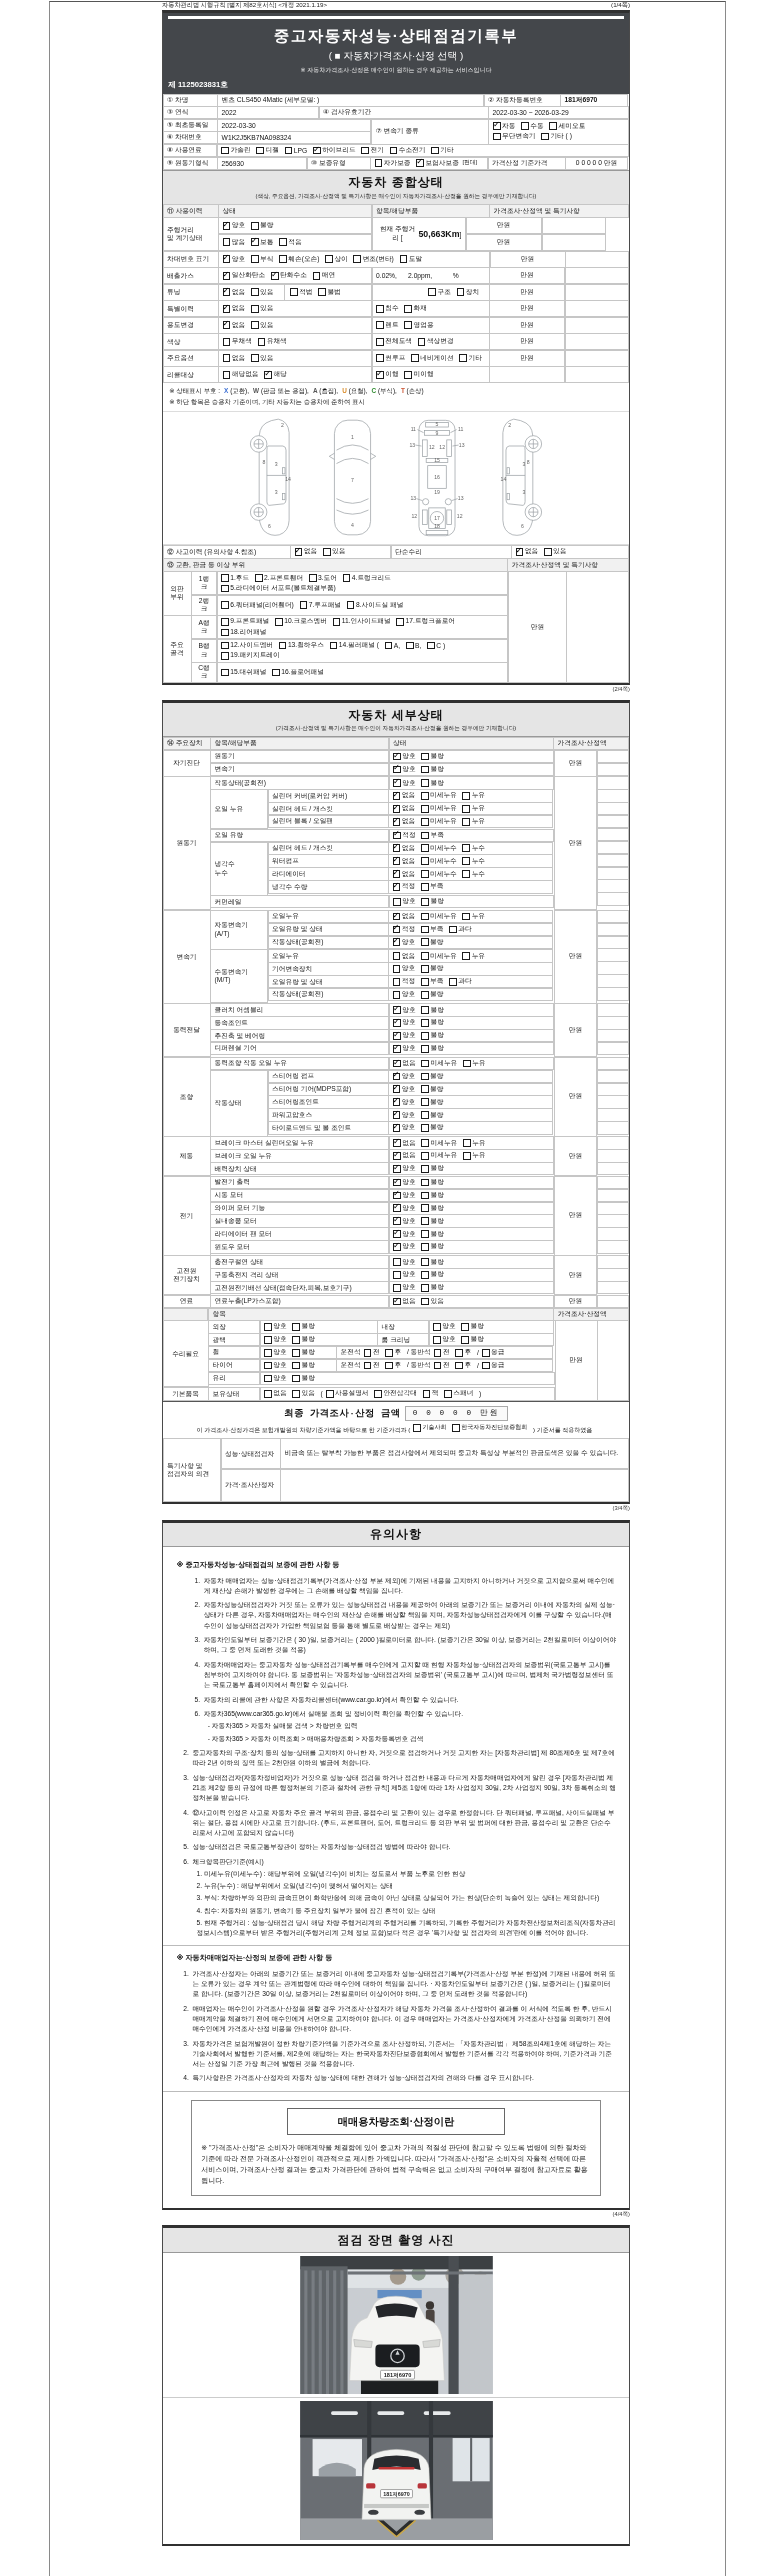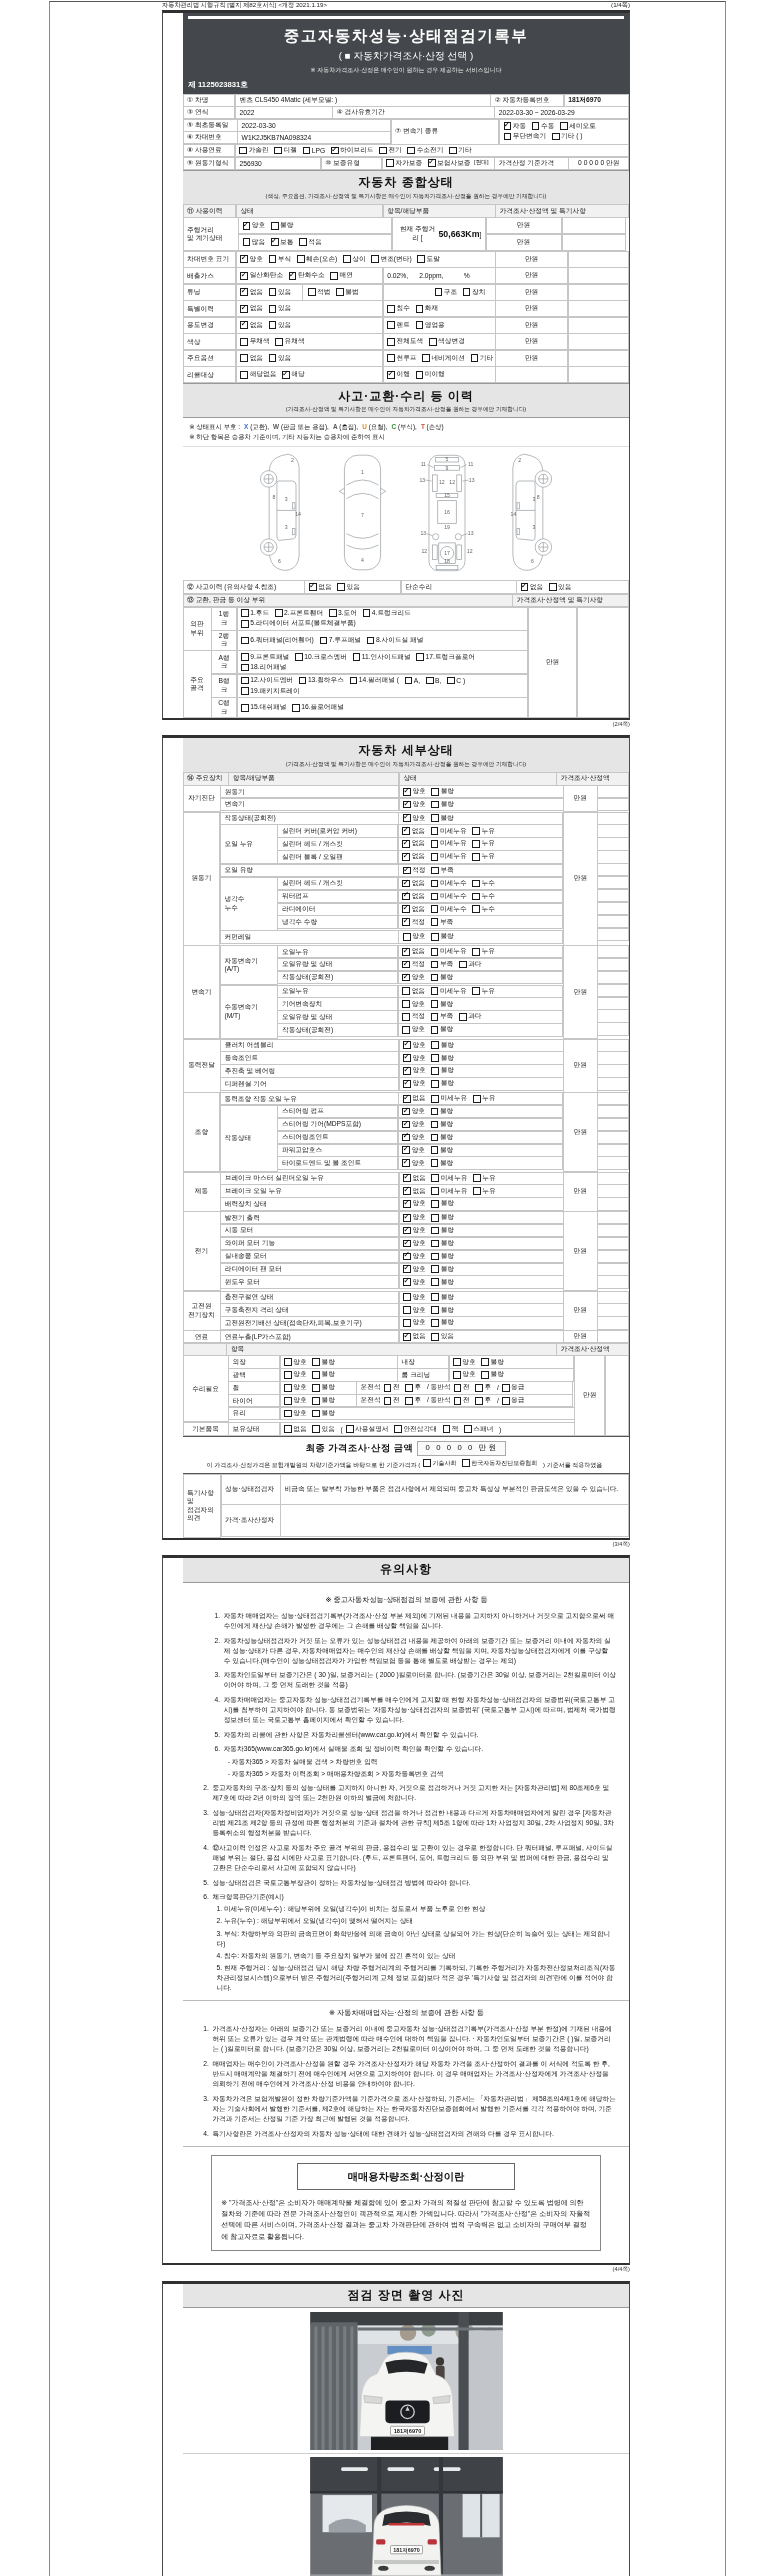--- a/index.html
+++ b/index.html
@@ -5,21 +5,21 @@
   html,body{margin:0;padding:0;}
   body{width:773px;height:2576px;overflow:hidden;background:#fff;
        font-family:"Liberation Sans","DejaVu Sans",sans-serif;color:#111;font-size:6.7px;}
   .doc{position:relative;width:773px;height:2576px;}
   .outer-frame{position:absolute;left:49px;top:0.5px;width:675px;height:2575px;
        border-left:1px solid #8a8a8a;border-right:1px solid #8a8a8a;border-top:1px solid #555;}
   .col{position:absolute;left:162px;top:1px;width:468px;}
   
   .meta-row{display:flex;justify-content:space-between;font-size:6.2px;color:#222;height:9.3px;align-items:center;}
   
-  .pagebox{border:1px solid #4a4a4a;border-top:3.1px solid #303030;border-bottom:2.6px solid #303030;margin-bottom:1px;background:#fff;padding-left:20px;}
+  .pagebox{border:1px solid #4a4a4a;border-top:3.1px solid #303030;border-bottom:2.6px solid #303030;margin-bottom:1px;background:#fff;}
   .pmarker{text-align:right;font-size:5.7px;color:#333;height:8.2px;margin-bottom:6.2px;}
   
   .dark-head{background:#44474b;color:#fff;padding:3.1px 5.2px 4.1px;}
   .dark-head .white-bar{height:2.6px;background:#fff;margin-bottom:7.2px;}
   .dh-title{text-align:center;font-size:15.5px;font-weight:bold;letter-spacing:1.5px;}
   .dh-sub{text-align:center;font-size:9.8px;margin-top:3.1px;}
   .dh-note{text-align:center;font-size:6px;margin-top:2.6px;color:#eee;}
   .dh-no{font-size:7.7px;font-weight:bold;margin-top:5.2px;}
   
   .band{background:#e5e5e5;border-bottom:0.5px solid #999;text-align:center;padding:3.6px 0 3.1px;}
@@ -45,33 +45,33 @@
   
   .acc-legend{padding:3.1px 6.2px;border-bottom:0.5px solid #ddd;font-size:6.4px;line-height:1.7;}
   .leg-letter{font-weight:bold;margin-left:4.1px;}
   .diagram-wrap{display:flex;justify-content:center;gap:19.6px;padding:4.1px 0 5.2px;border-bottom:0.5px solid #ddd;}
   svg text{font-family:"Liberation Sans",sans-serif;}
   .dia-num{font-size:10px;fill:#666;}
   .dia{stroke:#9aa0a4;fill:none;stroke-width:1.4;}
   .diaf{stroke:#9aa0a4;fill:#fff;stroke-width:1.4;}
   
   .notice-body{padding:7.2px 12.4px 9.3px;font-size:6.7px;line-height:1.5;}
-  .nsec-title{font-weight:normal;font-size:7.2px;margin:5.2px 0 5.2px 1px;text-align:center;}
+  .nsec-title{font-weight:bold;font-size:7.2px;margin:5.2px 0 5.2px 1px;}
   .nitem{display:flex;margin:4.6px 0;}
   .nnum{width:13.4px;text-align:right;margin-right:3.6px;flex:none;}
   .ntext{flex:1;}
   .nind1{margin-left:11.3px;}
   .nsub{margin:2.1px 0 0 4.1px;}
   .ndivider{border-top:0.5px solid #bbb;margin:7.2px -12.4px;}
   .defbox{border:0.5px solid #888;margin:8.2px 15.5px 3.1px;padding:7.2px 9.3px 8.2px;}
   .defbox-title{border:0.5px solid #666;width:216px;margin:0 auto 7.2px;text-align:center;font-size:10.3px;font-weight:bold;padding:4.6px 0;}
   .defbox-text{font-size:7px;line-height:1.6;}
   
   .final-band{border-top:1px solid #555;padding:3.6px 0 3.1px;text-align:center;}
-  .final-line{display:flex;justify-content:center;align-items:center;gap:4px;}
+  .final-line{display:flex;justify-content:center;align-items:center;gap:4px;font-family:Liberation Mono, monospace;}
   .final-label{font-size:9.3px;font-weight:bold;letter-spacing:0.5px;}
   .final-value{border:0.5px solid #aaa;background:#fafafa;padding:1.5px 7.2px;font-size:7.7px;letter-spacing:2.1px;}
   .final-note{font-size:6px;margin-top:2.6px;}
   
   .photo-wrap{display:flex;justify-content:center;padding:3.1px 0;border-bottom:0.5px solid #ccc;}
 </style>
 </head>
 <body>
 
 <div class="doc">
@@ -450,24 +450,20 @@
               <span class="ck">
                 <span class="cb"></span>
                 <span>미이행</span>
               </span>
             </div>
             <div class="fc ctr" style="width:76px;min-height:17px;"></div>
             <div class="fc " style="width:64px;min-height:17px;"> </div>
           </div>
         </div>
 
-      <div class="band" style="border-top:0.5px solid #999;">
-        <div class="btitle">사고·교환·수리 등 이력</div>
-        <div class="bnote">(가격조사·산정액 및 특기사항은 매수인이 자동차가격조사·산정을 원하는 경우에만 기재합니다)</div>
-      </div>
       <div class="acc-legend">
         <div id="legend-line"><span>※ 상태표시 부호 :</span><span class="leg-letter" style="color:#3b6fd4">X</span> <span>(교환),</span><span class="leg-letter" style="color:#555555">W</span> <span>(판금 또는 용접),</span><span class="leg-letter" style="color:#555555">A</span> <span>(흠집),</span><span class="leg-letter" style="color:#d98c2b">U</span> <span>(요철),</span><span class="leg-letter" style="color:#2e8b2e">C</span> <span>(부식),</span><span class="leg-letter" style="color:#cc5533">T</span> <span>(손상)</span></div>
         <div>※ 하단 항목은 승용차 기준이며, 기타 자동차는 승용차에 준하여 표시</div>
       </div>
       <div class="diagram-wrap" id="diagram-wrap">
           <svg width="63" height="123" viewBox="0 0 122 238" style="font-size:13px">
             <g>
     <path class="dia" d="M78,6 Q48,10 43,28 Q39,40 41,56 L41,184 Q39,208 50,222 Q63,234 80,230 Q98,224 99,202 L99,32 Q97,10 78,6 Z"></path>
     <path class="dia" d="M58,58 Q56,60 56,66 L56,166 Q56,172 60,173 L88,170 Q93,169 93,162 L93,66 Q93,59 87,58 Z"></path>
     <line class="dia" x1="56" y1="115" x2="93" y2="115"></line>

